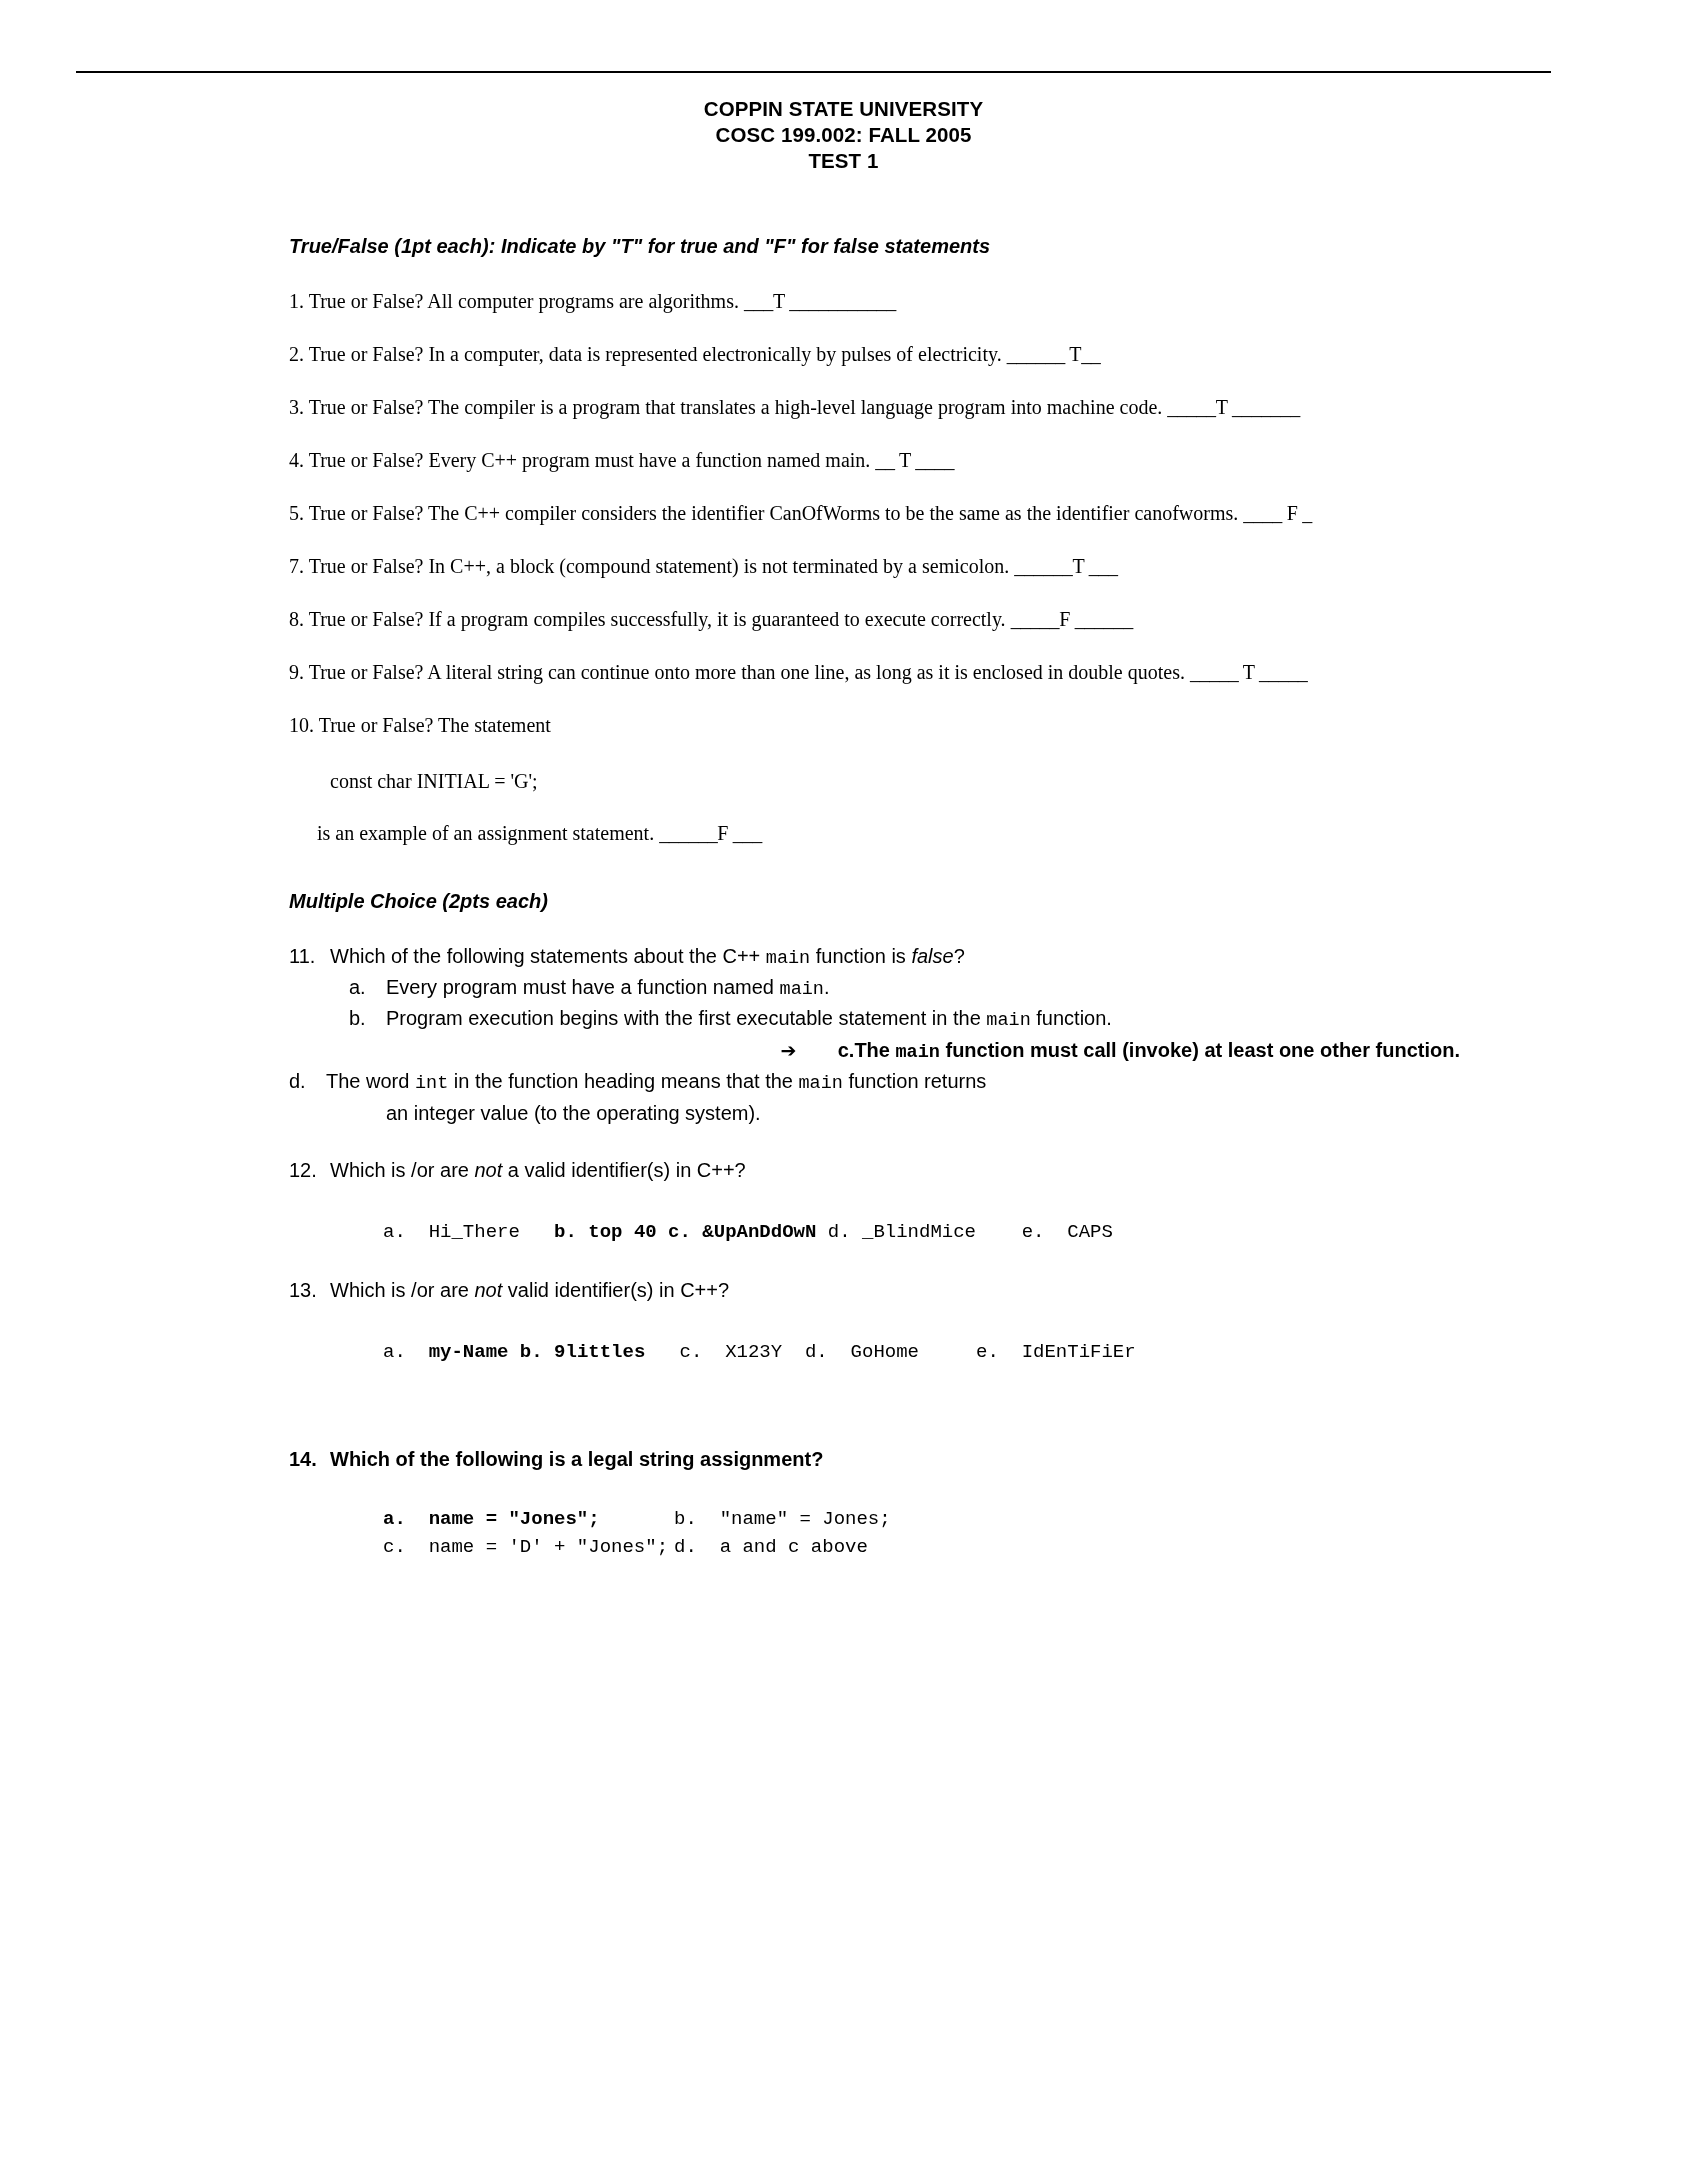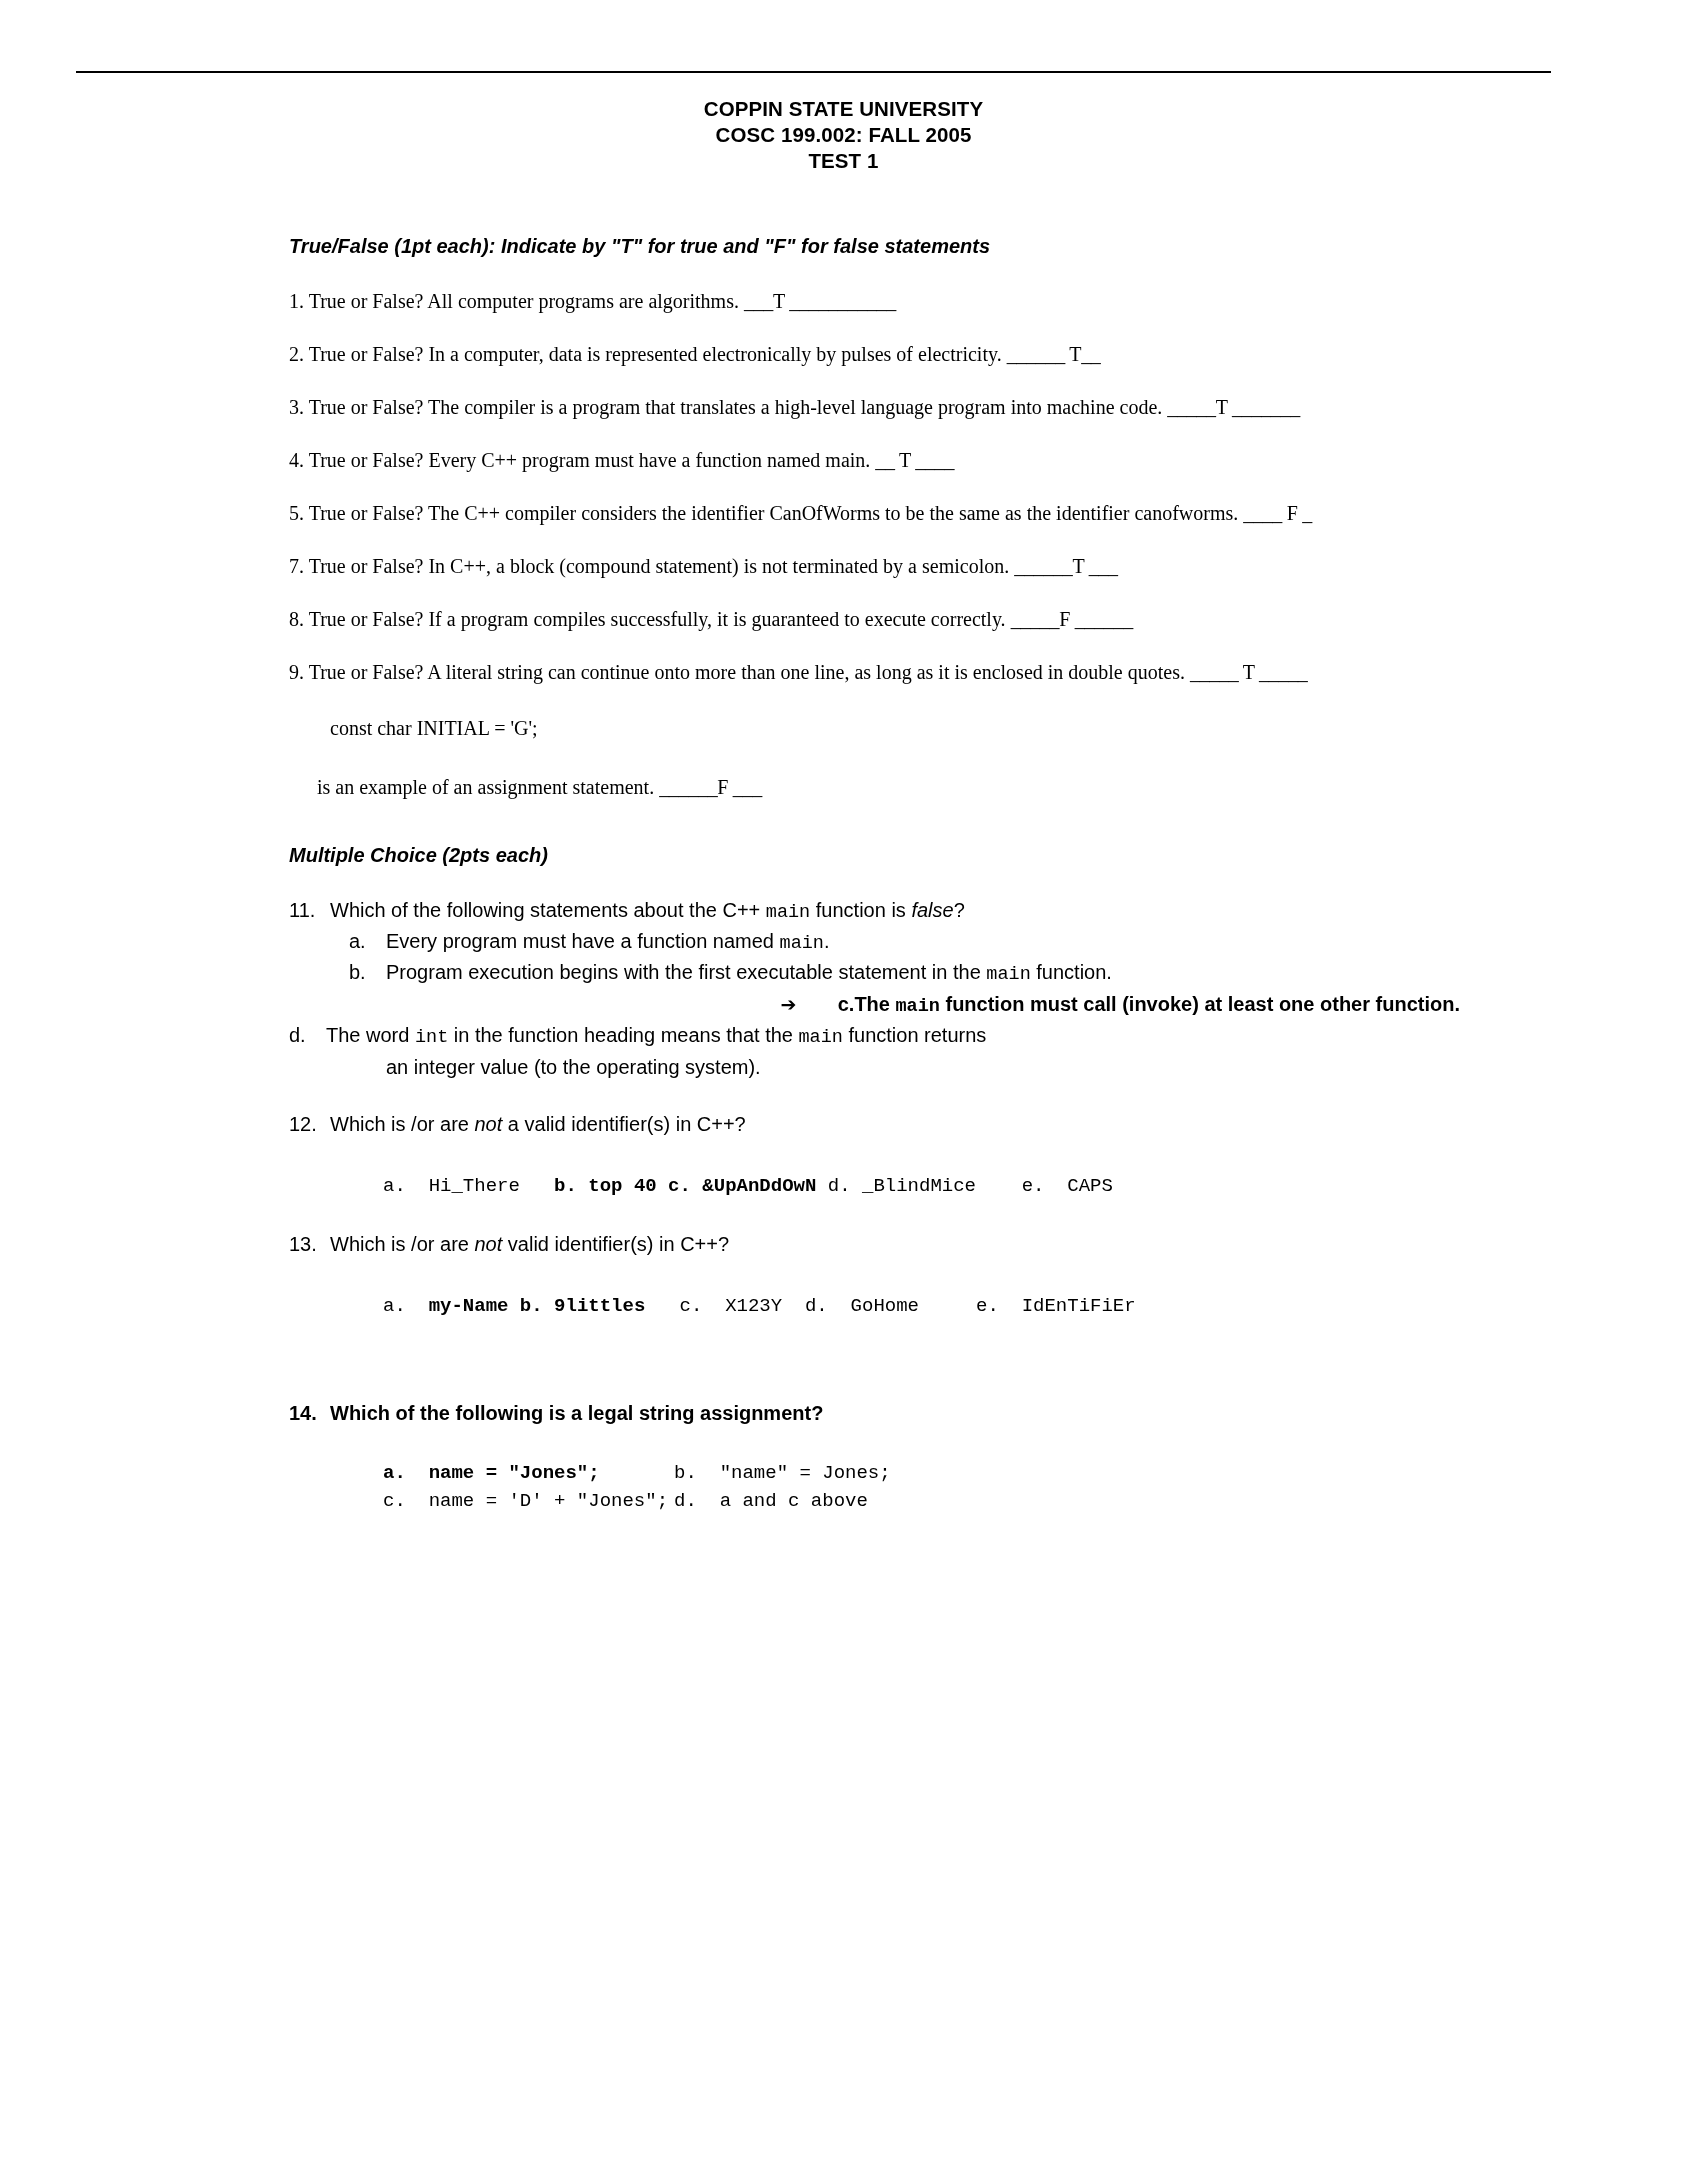--- a/index.html
+++ b/index.html
@@ -82,21 +82,21 @@
     font-family: "Liberation Serif", serif;
     font-size: 20px;
     line-height: 29px;
     margin-top: 26.5px;
     padding-left: 41px;
   }
   .cont-line {
     font-family: "Liberation Serif", serif;
     font-size: 20px;
     line-height: 29px;
-    margin-top: 30px;
+    margin-top: 23px;
     padding-left: 28px;
   }
 
   
   .mc-q {
     font-family: "Liberation Sans", sans-serif;
     font-size: 20px;
     line-height: 28.4px;
     margin-top: 29px;
   }
@@ -251,20 +251,24 @@
         <span>True or False? If a program compiles successfully, it is guaranteed to execute correctly.</span>
         <span class="blank">_____F ______</span>
       </div>
 
       <div class="tf-item">
         <span>9.</span>
         <span>True or False? A literal string can continue onto more than one line, as long as it is enclosed in double quotes.</span>
         <span class="blank">_____ T _____</span>
       </div>
 
+      <div class="tf-item">
+        <span>10.</span>
+        <span>True or False? The statement</span>
+      </div>
 
       <div class="code-line">const char INITIAL = 'G';</div>
 
       <div class="cont-line">
         <span>is an example of an assignment statement.</span>
         <span class="blank">______F ___</span>
       </div>
 
       <div class="section-head mc">Multiple Choice (2pts each)</div>
 

